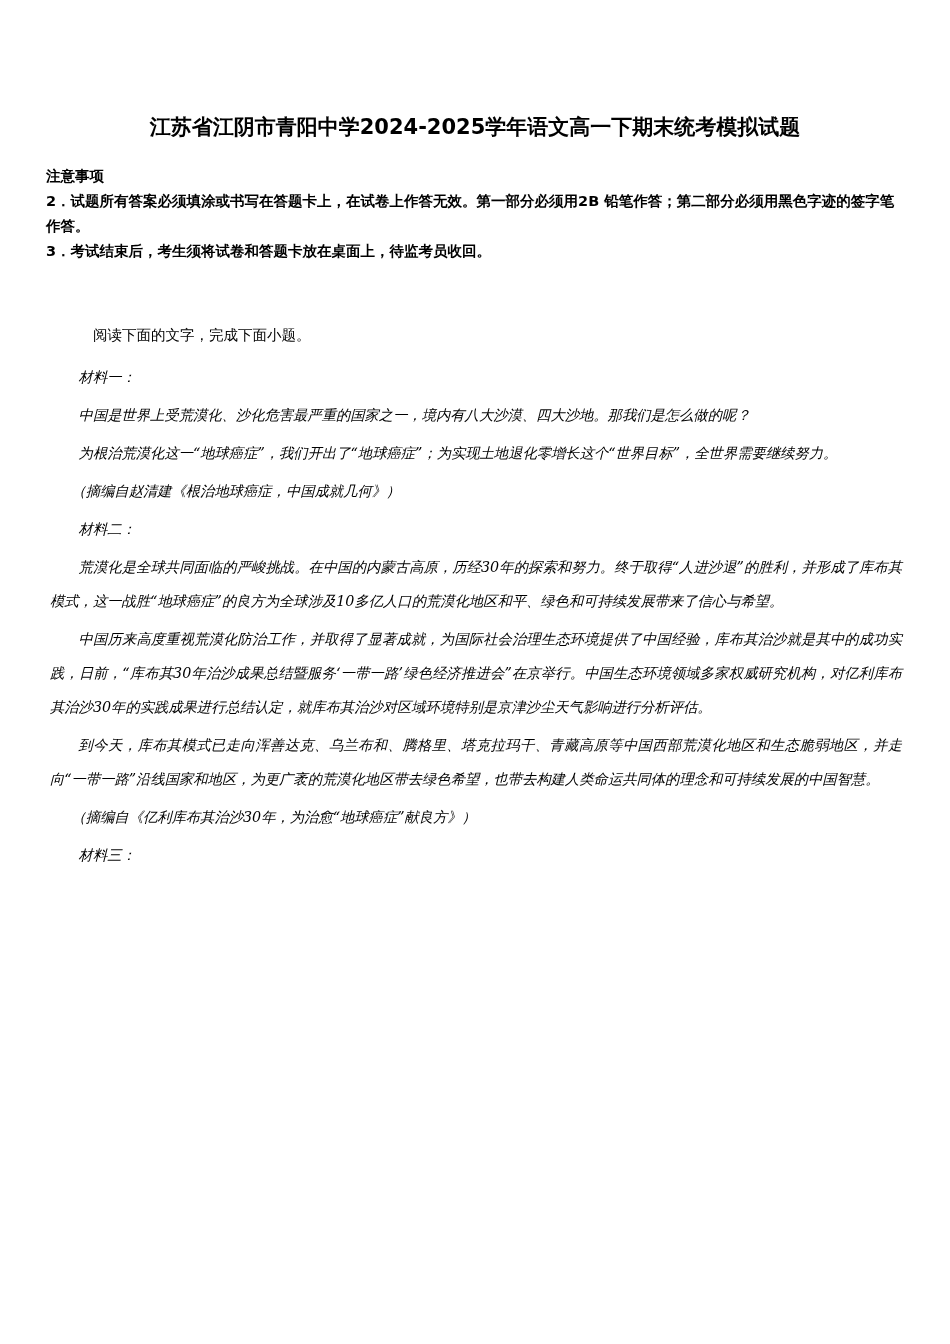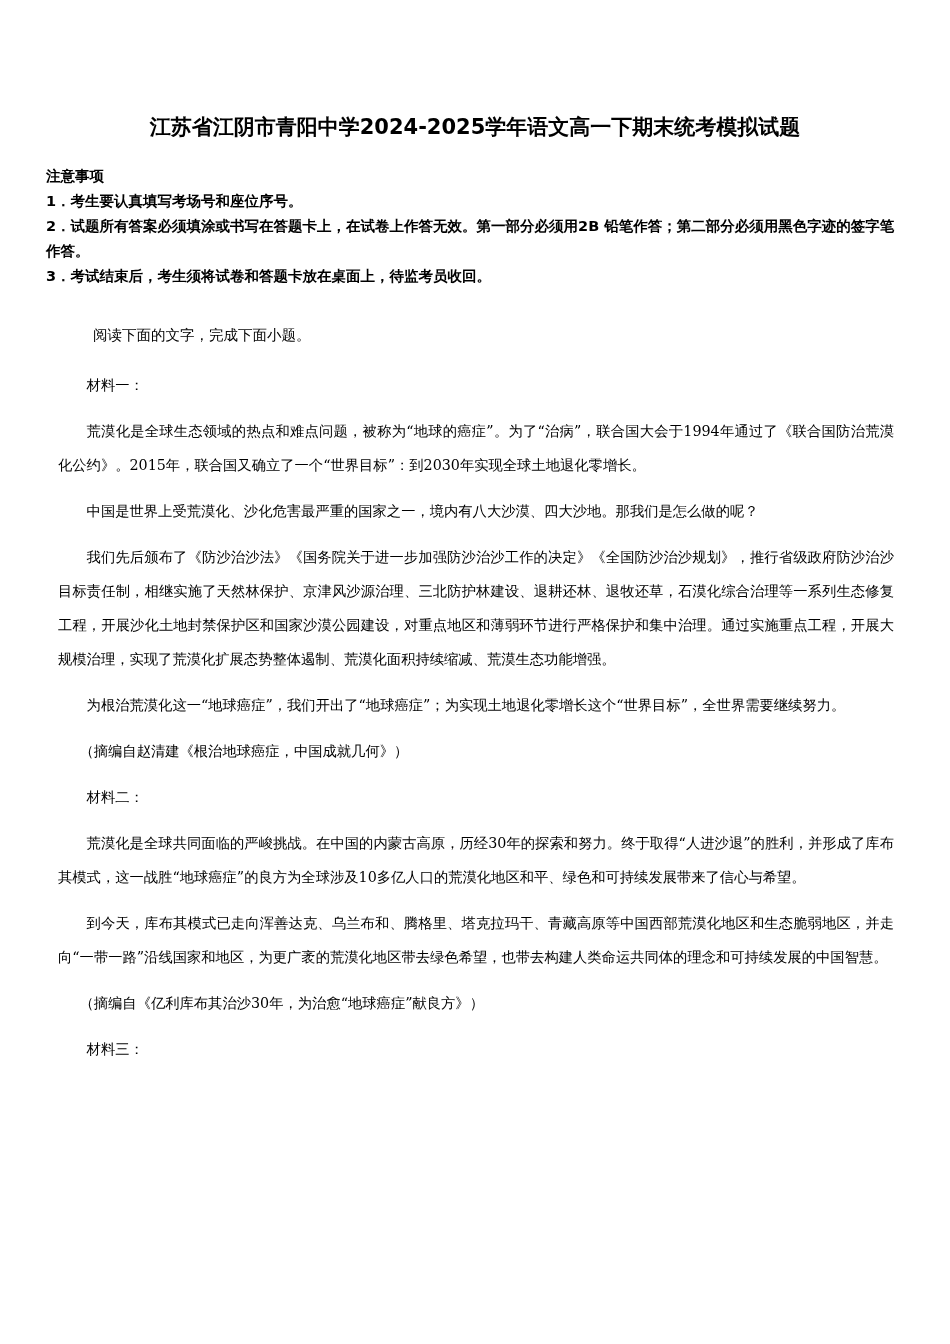--- a/index.html
+++ b/index.html
@@ -21,49 +21,47 @@
     }
     .intro {
       position: absolute; left: 46px; top: 323px; width: 860px;
       font-family: "DejaVu Serif", serif; font-size: 14.5px; line-height: 24px; margin-left: 47px;
     }
     .body {
       position: absolute; left: 46px; top: 356px; width: 860px;
       font-family: "DejaVu Serif", serif; font-size: 14.3px; line-height: 34px;
       text-align: justify; text-justify: inter-character;
     }
-    .body p { margin: 12px; text-indent: 2em; }
+    .body p { margin: 4px; text-indent: 2em; font-style: italic; }
     .body p.label { text-indent: 2em; }
     .body p.source { text-indent: 1.5em; }
   </style>
 </head>
 <body>
 
 <div class="page">
 
   <div class="title">江苏省江阴市青阳中学2024-2025学年语文高一下期末统考模拟试题</div>
 
   <div class="notes">
     <div>注意事项</div>
-    <div>1．考生要认真填写考场号和座位序号。</div>
     <div>2．试题所有答案必须填涂或书写在答题卡上，在试卷上作答无效。第一部分必须用2B 铅笔作答；第二部分必须用黑色字迹的签字笔作答。</div>
     <div>3．考试结束后，考生须将试卷和答题卡放在桌面上，待监考员收回。</div>
   </div>
 
   <div class="intro">阅读下面的文字，完成下面小题。</div>
 
   <div class="body">
     <p class="label">材料一：</p>
-    <p>荒漠化是全球生态领域的热点和难点问题，被称为“地球的癌症”。为了“治病”，联合国大会于1994年通过了《联合国防治荒漠化公约》。2015年，联合国又确立了一个“世界目标”：到2030年实现全球土地退化零增长。</p>
     <p>中国是世界上受荒漠化、沙化危害最严重的国家之一，境内有八大沙漠、四大沙地。那我们是怎么做的呢？</p>
-    <p>我们先后颁布了《防沙治沙法》《国务院关于进一步加强防沙治沙工作的决定》《全国防沙治沙规划》，推行省级政府防沙治沙目标责任制，相继实施了天然林保护、京津风沙源治理、三北防护林建设、退耕还林、退牧还草，石漠化综合治理等一系列生态修复工程，开展沙化土地封禁保护区和国家沙漠公园建设，对重点地区和薄弱环节进行严格保护和集中治理。通过实施重点工程，开展大规模治理，实现了荒漠化扩展态势整体遏制、荒漠化面积持续缩减、荒漠生态功能增强。</p>
     <p>为根治荒漠化这一“地球癌症”，我们开出了“地球癌症”；为实现土地退化零增长这个“世界目标”，全世界需要继续努力。</p>
     <p class="source">（摘编自赵清建《根治地球癌症，中国成就几何》）</p>
 
     <p class="label">材料二：</p>
     <p>荒漠化是全球共同面临的严峻挑战。在中国的内蒙古高原，历经30年的探索和努力。终于取得“人进沙退”的胜利，并形成了库布其模式，这一战胜“地球癌症”的良方为全球涉及10多亿人口的荒漠化地区和平、绿色和可持续发展带来了信心与希望。</p>
+    <p>中国历来高度重视荒漠化防治工作，并取得了显著成就，为国际社会治理生态环境提供了中国经验，库布其治沙就是其中的成功实践，日前，“库布其30年治沙成果总结暨服务‘一带一路’绿色经济推进会”在京举行。中国生态环境领域多家权威研究机构，对亿利库布其治沙30年的实践成果进行总结认定，就库布其治沙对区域环境特别是京津沙尘天气影响进行分析评估。</p>
     <p>到今天，库布其模式已走向浑善达克、乌兰布和、腾格里、塔克拉玛干、青藏高原等中国西部荒漠化地区和生态脆弱地区，并走向“一带一路”沿线国家和地区，为更广袤的荒漠化地区带去绿色希望，也带去构建人类命运共同体的理念和可持续发展的中国智慧。</p>
     <p class="source">（摘编自《亿利库布其治沙30年，为治愈“地球癌症”献良方》）</p>
 
     <p class="label">材料三：</p>
   </div>
 
 </div>
 
 </body></html>

